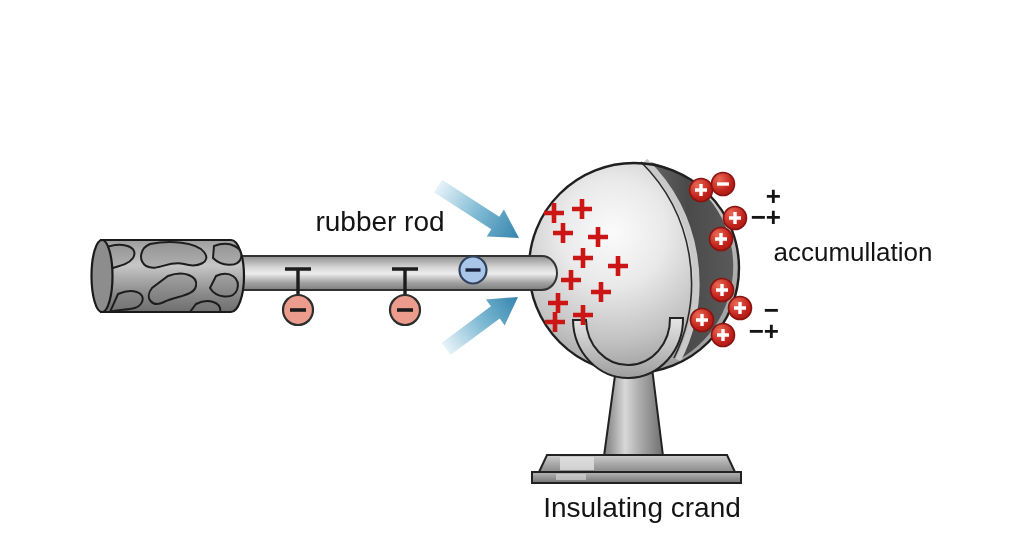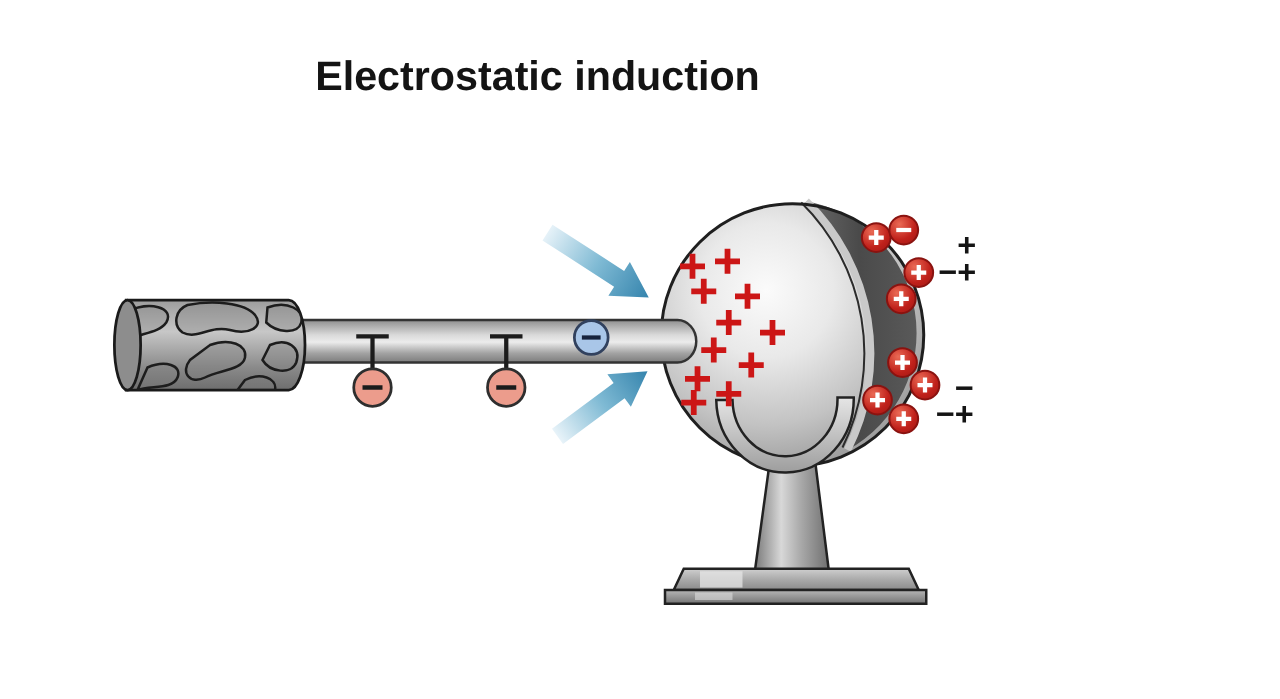--- a/index.html
+++ b/index.html
@@ -162,29 +162,31 @@
         <path d="M716 290H728M722 284V296" stroke="#ffffff" stroke-width="3.4" fill="none"></path>
         <circle cx="740" cy="308" r="11.5" fill="url(#gradBadge)" stroke="#8a1310" stroke-width="1.6"></circle>
         <path d="M734 308H746M740 302V314" stroke="#ffffff" stroke-width="3.4" fill="none"></path>
         <circle cx="702" cy="320" r="11.5" fill="url(#gradBadge)" stroke="#8a1310" stroke-width="1.6"></circle>
         <path d="M696 320H708M702 314V326" stroke="#ffffff" stroke-width="3.4" fill="none"></path>
         <circle cx="723" cy="335" r="11.5" fill="url(#gradBadge)" stroke="#8a1310" stroke-width="1.6"></circle>
         <path d="M717 335H729M723 329V341" stroke="#ffffff" stroke-width="3.4" fill="none"></path>
       </g>
   </svg>
 
-  <div class="lbl title">Electrostatic induction</div>
 
+  <div class="lbl rod-label">rubber rod</div>
 
   <div class="cluster cluster-top">
     <div>+</div>
     <div>−+</div>
   </div>
 
   <div class="lbl accum">
+    <div>accumullation</div>
   </div>
 
   <div class="cluster cluster-bottom">
     <div>−</div>
     <div>−+</div>
   </div>
 
+  <div class="lbl stand-label">Insulating crand</div>
 </div>
 
 </body></html>

